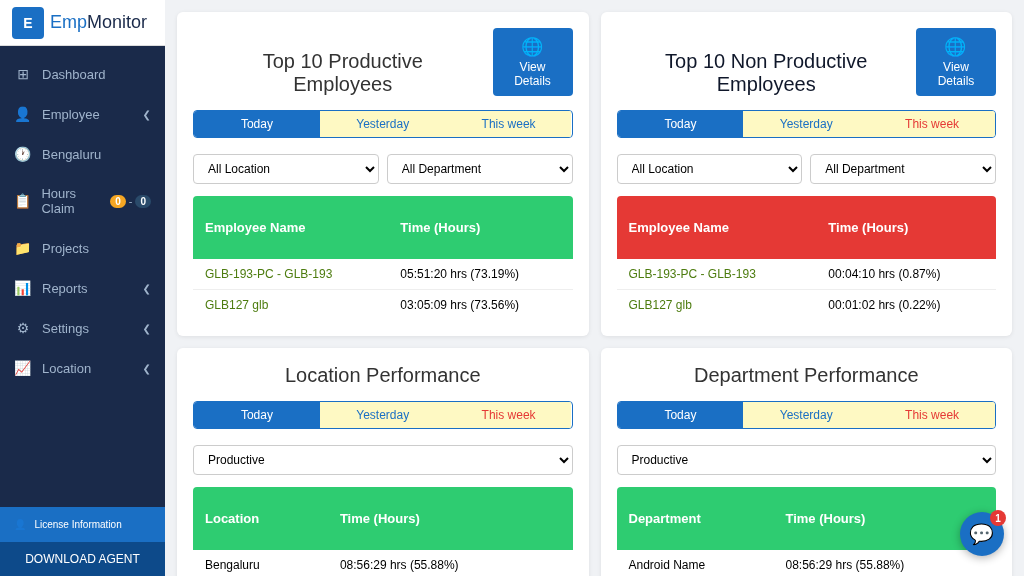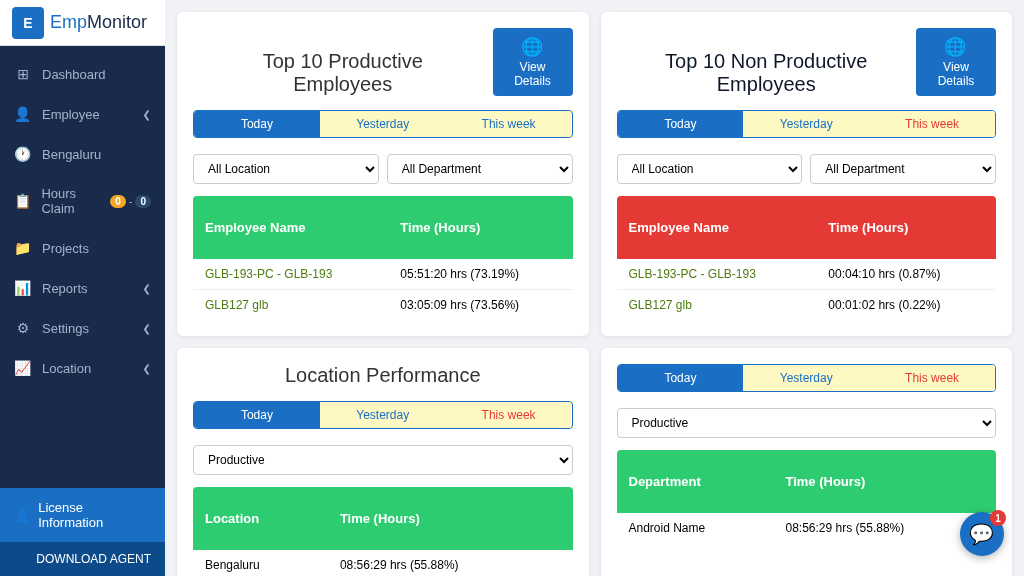--- a/index.html
+++ b/index.html
@@ -55,31 +55,31 @@
 
     .sidebar-bottom {
       padding: 0;
     }
     .license-btn {
       background: #1a6fc4;
       color: #fff;
       padding: 12px 14px;
       display: flex; align-items: center;
       cursor: pointer;
-      font-size: 13px;
+      font-size: 10px;
     }
     .license-icon { margin-right: 8px; }
     .download-btn {
       background: #0d4a8a;
       color: #fff;
       padding: 10px 14px;
       display: flex; align-items: center;
       cursor: pointer;
       font-size: 12px;
-      justify-content: flex-end;
+      justify-content: center;
     }
 
     
     .main {
       flex: 1;
       overflow-y: auto;
       padding: 12px;
       display: flex;
       flex-direction: column;
       gap: 12px;
@@ -430,20 +430,23 @@
         <tbody>
           <tr>
             <td>Bengaluru</td>
             <td>08:56:29 hrs (55.88%)</td>
           </tr>
         </tbody>
       </table>
     </div>
 
     <div class="card">
+      <div class="card-header">
+        <h2 class="card-title">Department Performance</h2>
+      </div>
 
       <div class="tabs">
         <button class="tab active">Today</button>
         <button class="tab">Yesterday</button>
         <button class="tab red-tab">This week</button>
       </div>
 
       <div class="selects-row">
         <div class="select-wrap">
           <select class="single-select">

